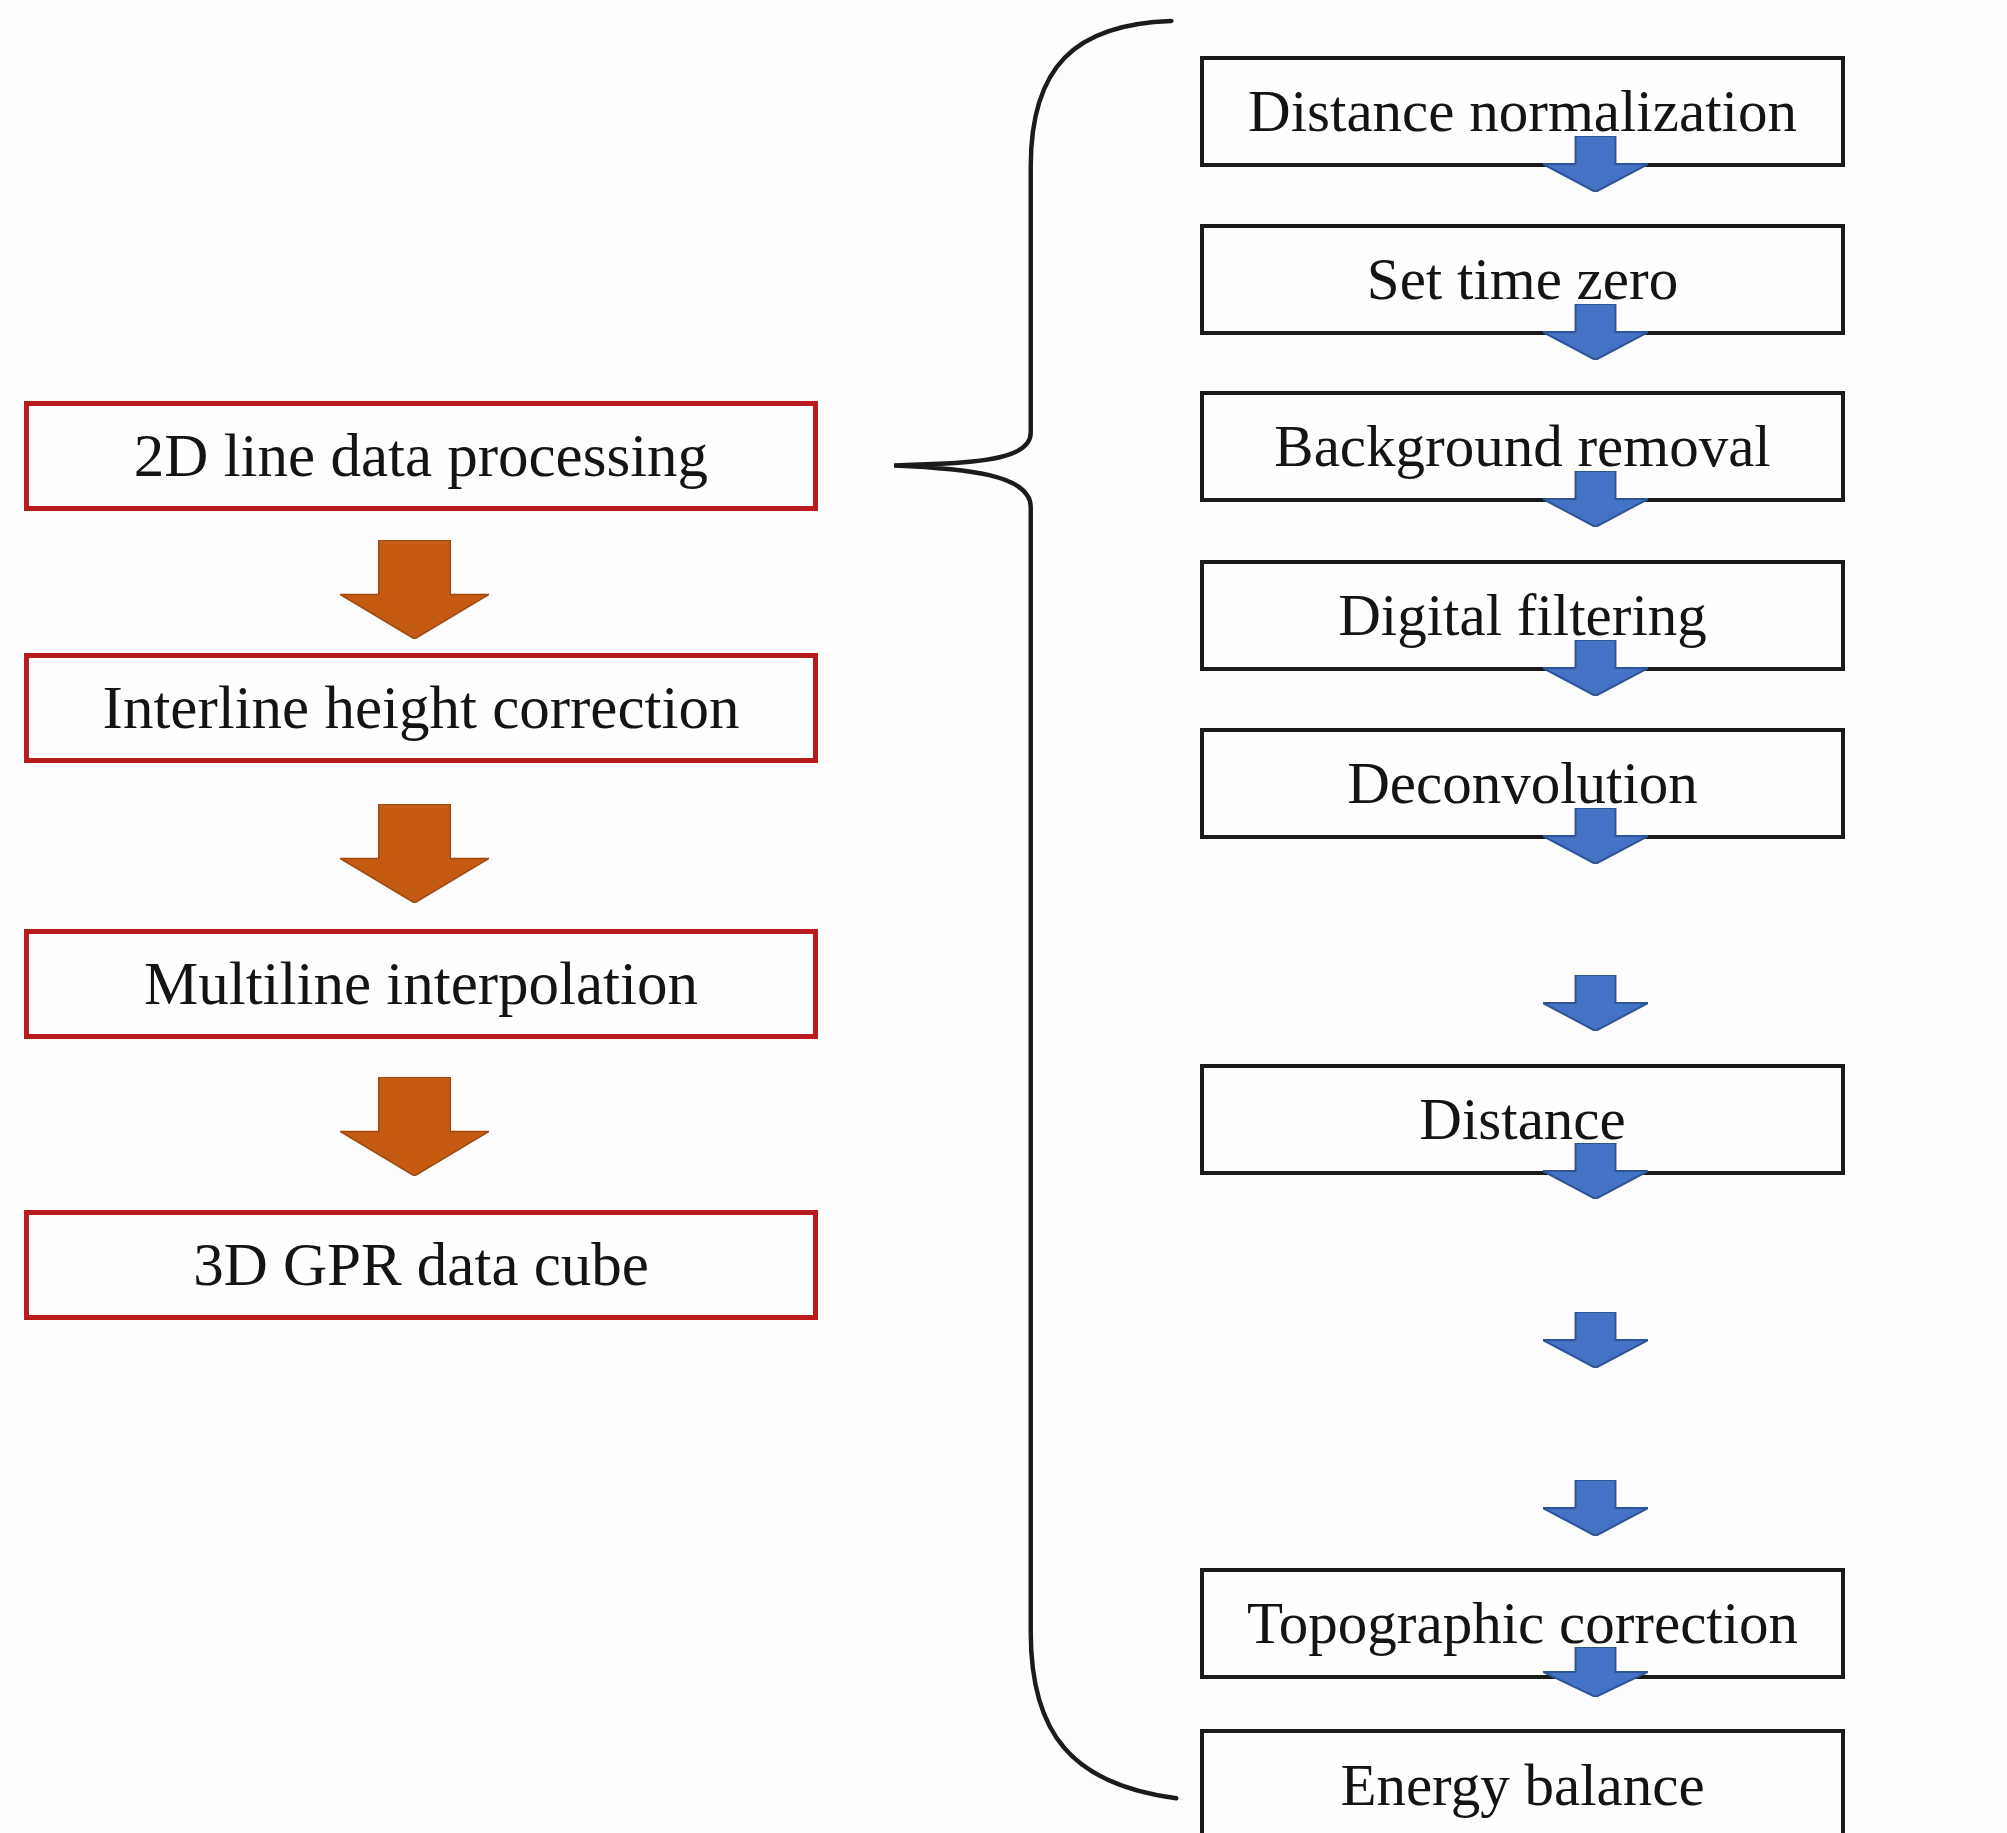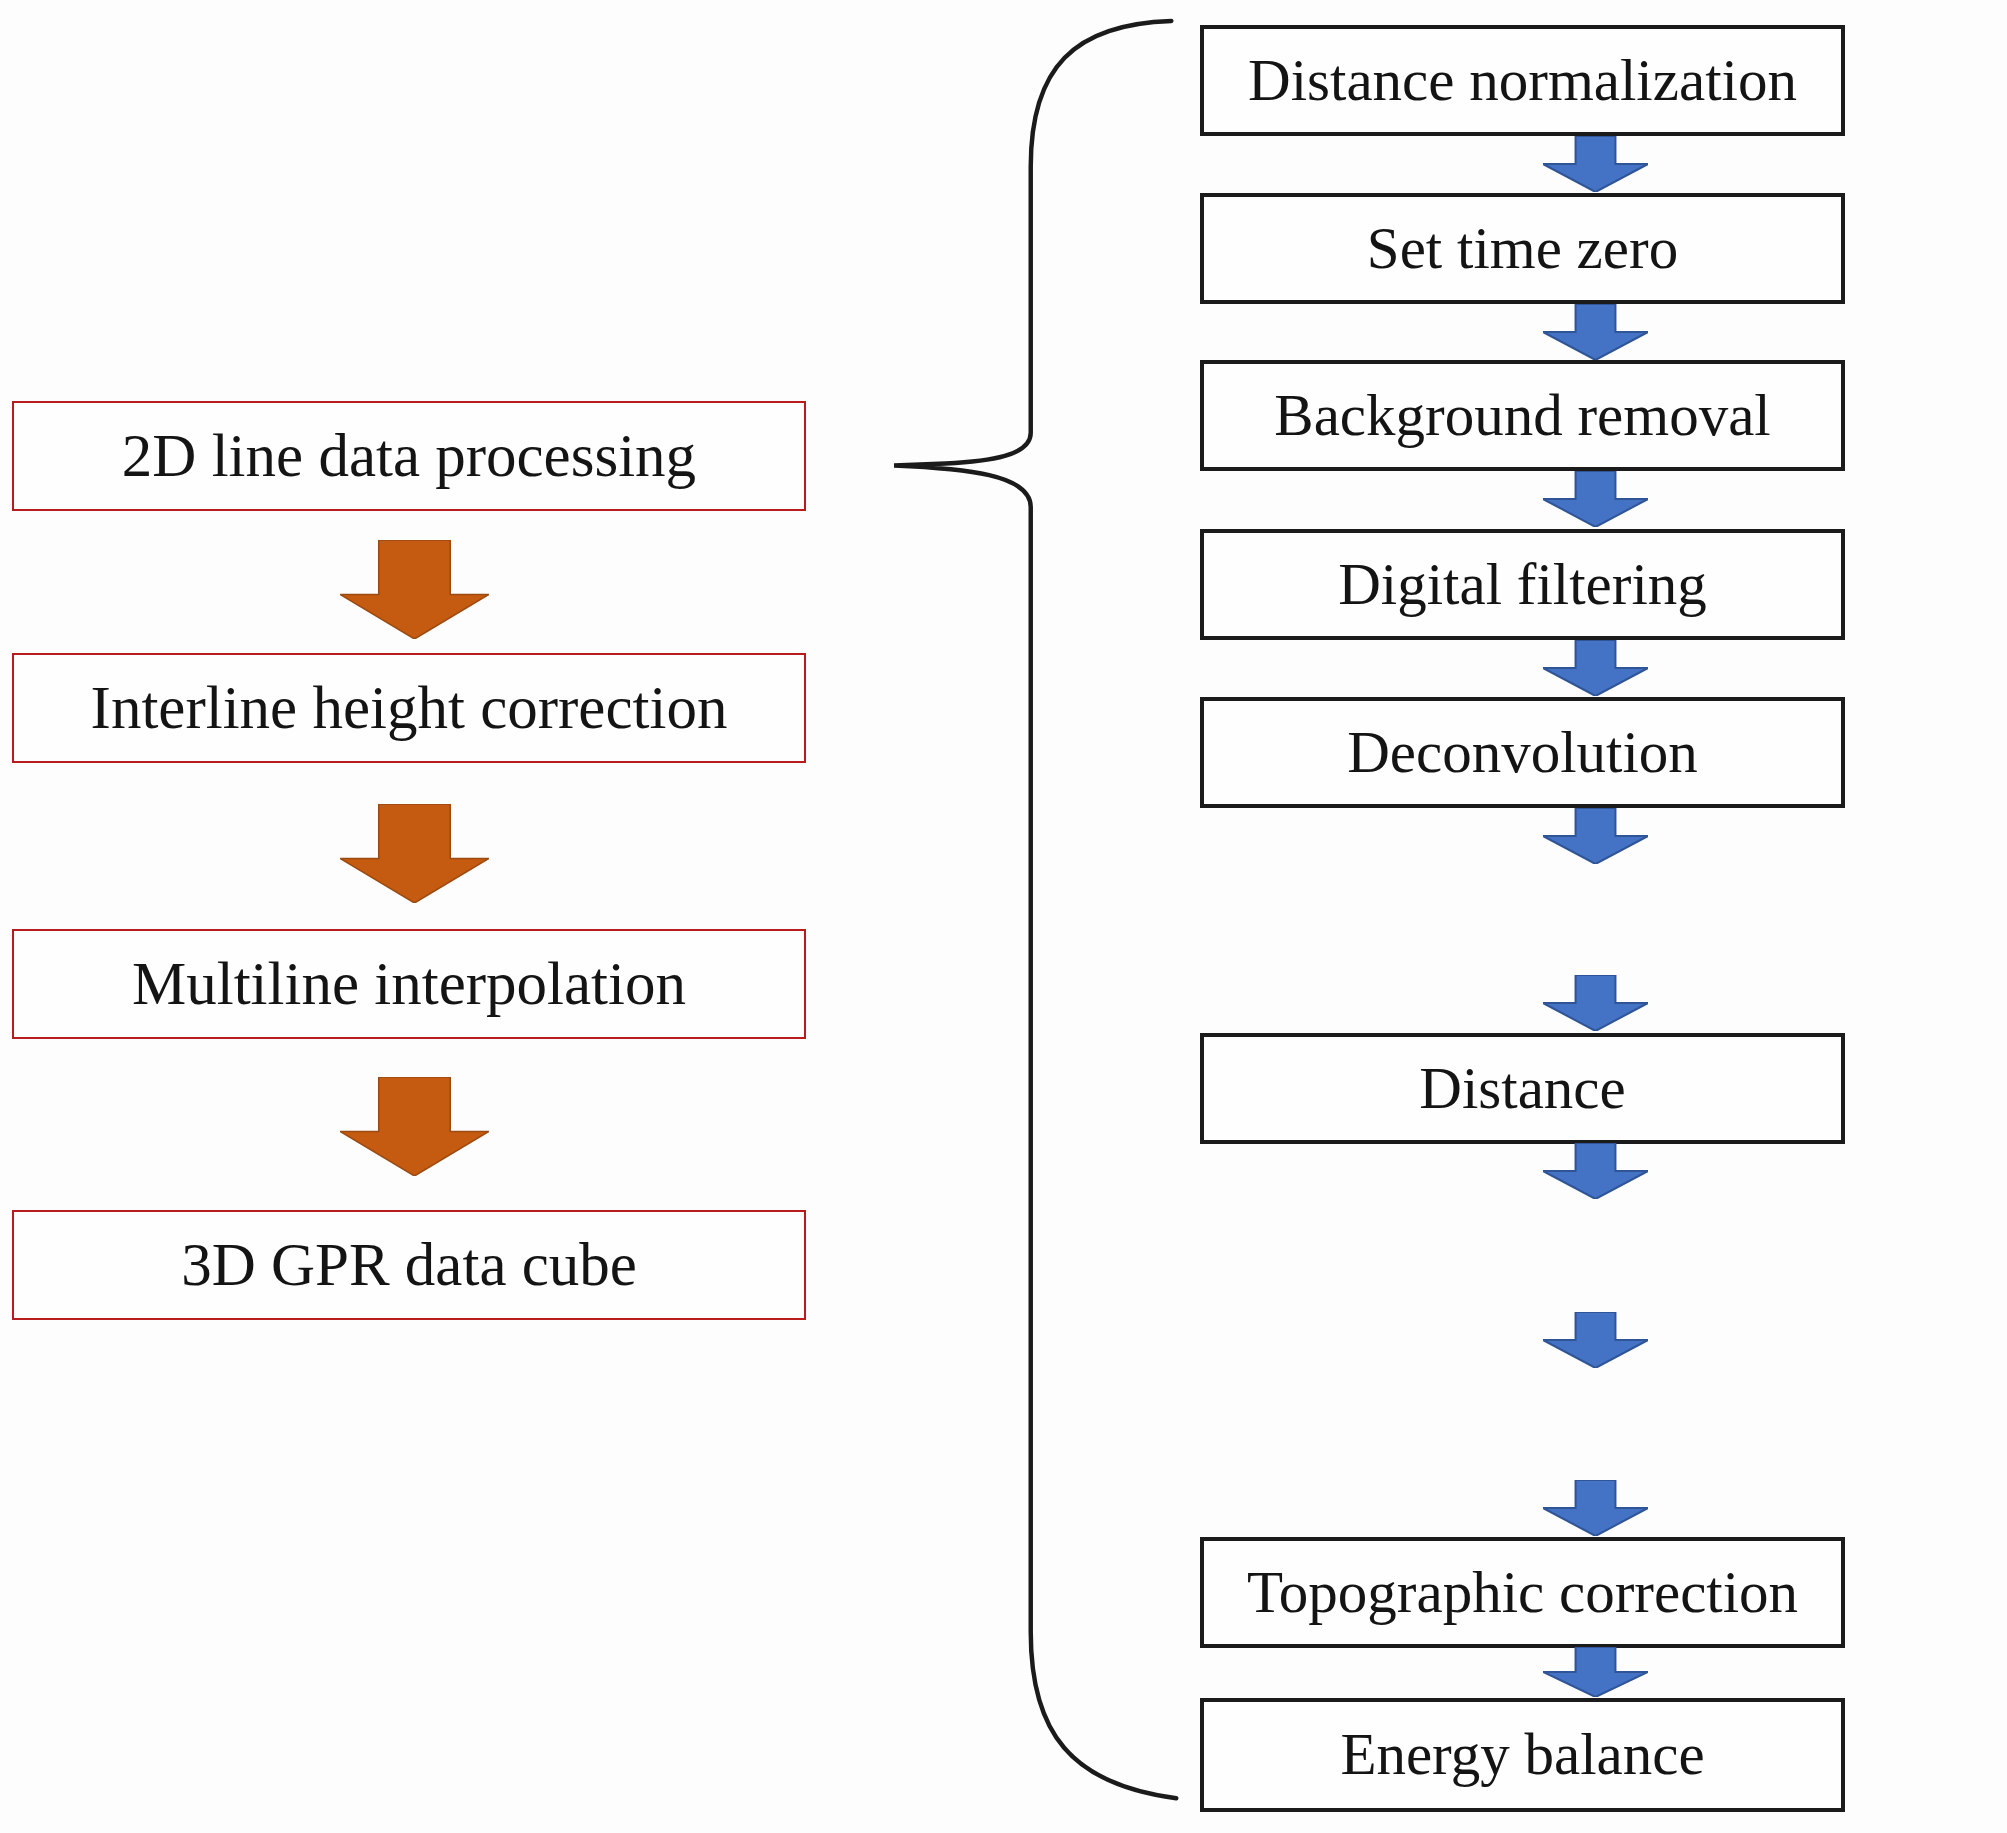--- a/index.html
+++ b/index.html
@@ -13,28 +13,29 @@
   .box{
     position:absolute;
     box-sizing:border-box;
     background:#fefefe;
     display:flex;align-items:center;justify-content:center;
     text-align:center;
     color:#141414;
     line-height:1.05;
   }
   .lbox{
-    left:12px;width:794px;height:110px;
-    border:2px solid #b91c1c;
+    left:24px;width:794px;height:110px;
+    border:5px solid #b91c1c;
     font-size:61px;
   }
   .rbox{
     left:1200px;width:645px;height:111px;
     border:4px solid #1b1b1b;
     font-size:59px;
+    margin-top:31px;
   }
   .arrow{position:absolute;display:block;}
   .oarrow{left:340px;width:149px;height:99px;}
   .barrow{left:1543px;width:105px;height:56px;}
   .barrow polygon{stroke:#2F5597;stroke-width:2;vector-effect:non-scaling-stroke;}
   .oarrow polygon{stroke:#9c4a10;stroke-width:1.5;vector-effect:non-scaling-stroke;}
   #brace{position:absolute;left:0;top:0;pointer-events:none;}
   #brace path{fill:none;stroke-width:4.5px;stroke-linecap:round;}
 </style>
 </head>

